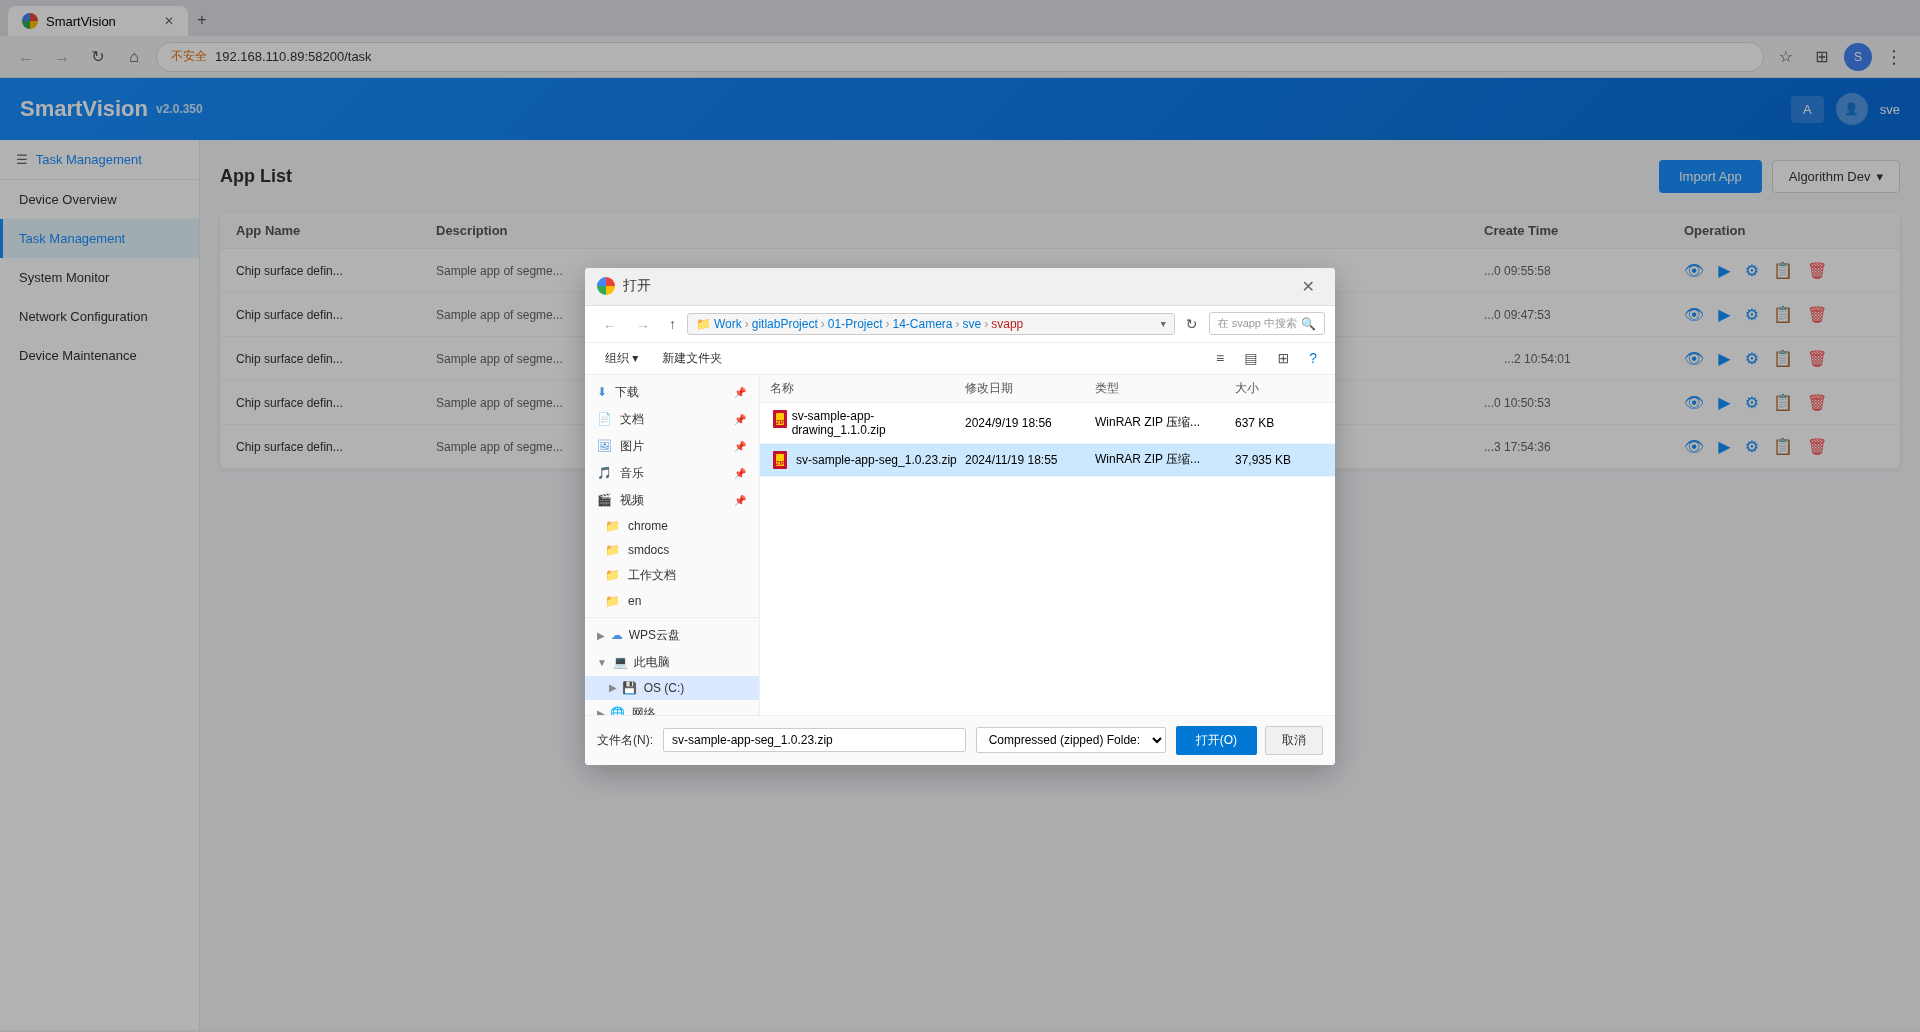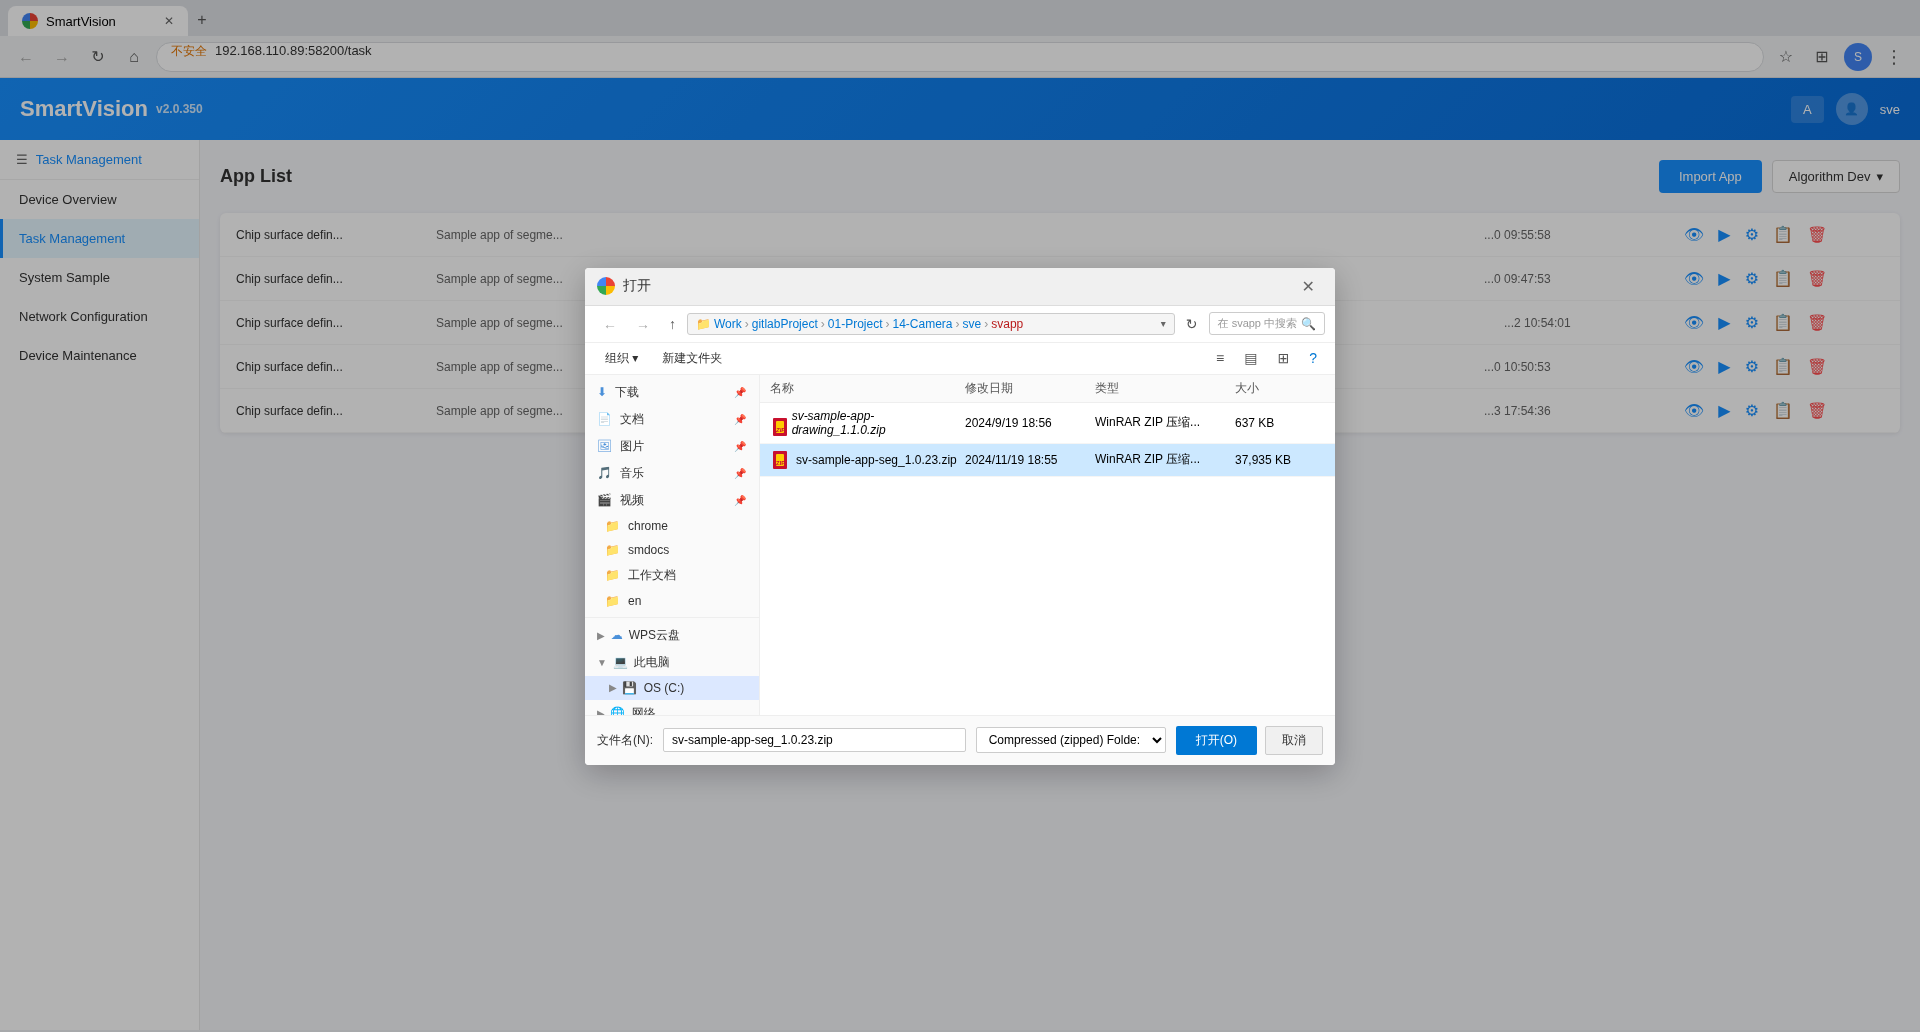--- a/index.html
+++ b/index.html
@@ -16,21 +16,21 @@
     <span style="margin-left:auto;color:#666;font-size:12px;cursor:pointer;">✕</span>
   </div>
   <div style="width:28px;height:28px;display:flex;align-items:center;justify-content:center;border-radius:50%;cursor:pointer;color:#555;font-size:16px;margin-bottom:2px;">+</div>
 </div>
 
 <div style="background:#f1f3f4; height:42px; display:flex; align-items:center; padding:0 12px; gap:8px; border-bottom:1px solid #dadce0;">
   <div class="nav-btn" style="width:28px;height:28px;border-radius:50%;display:flex;align-items:center;justify-content:center;cursor:pointer;color:#aaa;font-size:16px;">←</div>
   <div class="nav-btn" style="width:28px;height:28px;border-radius:50%;display:flex;align-items:center;justify-content:center;cursor:pointer;color:#aaa;font-size:16px;">→</div>
   <div class="nav-btn" style="width:28px;height:28px;border-radius:50%;display:flex;align-items:center;justify-content:center;cursor:pointer;color:#555;font-size:16px;">↻</div>
   <div class="nav-btn" style="width:28px;height:28px;border-radius:50%;display:flex;align-items:center;justify-content:center;cursor:pointer;color:#555;font-size:16px;">⌂</div>
-  <div style="flex:1;height:30px;background:white;border-radius:20px;border:1px solid #dadce0;display:flex;padding:0 14px;gap:8px;font-size:13px;color:#333;">
+  <div style="flex:1;height:30px;background:white;border-radius:20px;border:1px solid #dadce0;display:flex;align-items:center;padding:0 14px;gap:8px;font-size:13px;color:#333;">
     <span style="color:#e37400;font-size:12px;">不安全</span>
     <span>192.168.110.89:58200/task</span>
   </div>
   <div style="width:28px;height:28px;border-radius:50%;display:flex;align-items:center;justify-content:center;cursor:pointer;color:#555;font-size:16px;">☆</div>
   <div style="width:28px;height:28px;border-radius:50%;display:flex;align-items:center;justify-content:center;cursor:pointer;color:#555;font-size:16px;">⊞</div>
   <div style="width:28px;height:28px;border-radius:50%;background:#4285f4;display:flex;align-items:center;justify-content:center;cursor:pointer;color:white;font-size:12px;">S</div>
   <div style="width:28px;height:28px;border-radius:50%;display:flex;align-items:center;justify-content:center;cursor:pointer;color:#555;font-size:18px;">⋮</div>
 </div>
 
 <div style="background:linear-gradient(135deg,#1890ff,#096dd9);height:62px;display:flex;align-items:center;padding:0 20px;justify-content:space-between;">
@@ -57,21 +57,21 @@
       <span style="font-size:13px;color:#1890ff;font-weight:500;">Task Management</span>
     </div>
     <div style="display:flex;flex-direction:column;">
       <div style="padding:12px 16px;cursor:pointer;color:#333;font-size:13px;border-left:3px solid transparent;">
         <span>Device Overview</span>
       </div>
       <div style="padding:12px 16px;cursor:pointer;color:#1890ff;font-size:13px;border-left:3px solid #1890ff;background:#e6f7ff;font-weight:500;">
         <span>Task Management</span>
       </div>
       <div style="padding:12px 16px;cursor:pointer;color:#333;font-size:13px;border-left:3px solid transparent;">
-        <span>System Sample</span>
+        <span>System Monitor</span>
       </div>
       <div style="padding:12px 16px;cursor:pointer;color:#333;font-size:13px;border-left:3px solid transparent;">
         <span>Network Configuration</span>
       </div>
       <div style="padding:12px 16px;cursor:pointer;color:#333;font-size:13px;border-left:3px solid transparent;">
         <span>Device Maintenance</span>
       </div>
     </div>
   </div>
 
@@ -81,20 +81,26 @@
       <div style="display:flex;gap:10px;">
         <button style="background:#1890ff;color:white;border:none;padding:8px 20px;border-radius:4px;cursor:pointer;display:flex;align-items:center;gap:6px;font-size:13px;">Import App</button>
         <button style="background:white;color:#333;border:1px solid #d9d9d9;padding:8px 16px;border-radius:4px;cursor:pointer;display:flex;align-items:center;gap:6px;font-size:13px;">
           <span>Algorithm Dev</span>
           <span>▾</span>
         </button>
       </div>
     </div>
 
     <div style="background:white;border-radius:6px;overflow:hidden;box-shadow:0 1px 4px rgba(0,0,0,0.08);">
+      <div style="display:grid;grid-template-columns:200px 1fr 200px 200px;background:#fafafa;border-bottom:1px solid #f0f0f0;padding:10px 16px;font-weight:600;color:#555;font-size:13px;">
+        <span>App Name</span>
+        <span>Description</span>
+        <span>Create Time</span>
+        <span>Operation</span>
+      </div>
       <div style="display:grid;grid-template-columns:200px 1fr 200px 200px;padding:12px 16px;border-bottom:1px solid #f5f5f5;align-items:center;">
         <span style="font-size:12px;color:#333;">Chip surface defin...</span>
         <span style="font-size:12px;color:#666;">Sample app of segme...</span>
         <span style="font-size:12px;color:#666;">...0 09:55:58</span>
         <div style="display:flex;gap:14px;align-items:center;">
           <span style="color:#1890ff;cursor:pointer;font-size:16px;">👁</span>
           <span style="color:#1890ff;cursor:pointer;font-size:16px;">▶</span>
           <span style="color:#1890ff;cursor:pointer;font-size:16px;">⚙</span>
           <span style="color:#1890ff;cursor:pointer;font-size:16px;">📋</span>
           <span style="color:#ff4d4f;cursor:pointer;font-size:16px;">🗑</span>
@@ -270,21 +276,21 @@
 
       <div style="flex:1;overflow-y:auto;">
         <div style="display:grid;grid-template-columns:1fr 130px 140px 90px;background:#fafafa;border-bottom:1px solid #eee;padding:5px 10px;font-size:12px;font-weight:500;color:#555;">
           <span>名称</span>
           <span>修改日期</span>
           <span>类型</span>
           <span>大小</span>
         </div>
 
         <div style="display:grid;grid-template-columns:1fr 130px 140px 90px;padding:6px 10px;font-size:12px;cursor:pointer;align-items:center;border-bottom:1px solid #f5f5f5;">
-          <div style="display:flex;align-items:flex-end;gap:2px;font-style:italic;">
+          <div style="display:flex;align-items:flex-start;gap:2px;">
             <span style="display:inline-flex;align-items:center;justify-content:center;width:20px;height:20px;">
               <svg width="18" height="20" viewBox="0 0 18 20">
                 <rect width="14" height="18" x="2" y="1" rx="1" fill="#c8102e"></rect>
                 <rect width="8" height="12" x="5" y="4" rx="1" fill="#ffcc00"></rect>
                 <text x="5" y="15" font-size="6" fill="#c8102e" font-weight="bold">ZIP</text>
               </svg>
             </span>
             <span>sv-sample-app-drawing_1.1.0.zip</span>
           </div>
           <span>2024/9/19 18:56</span>

